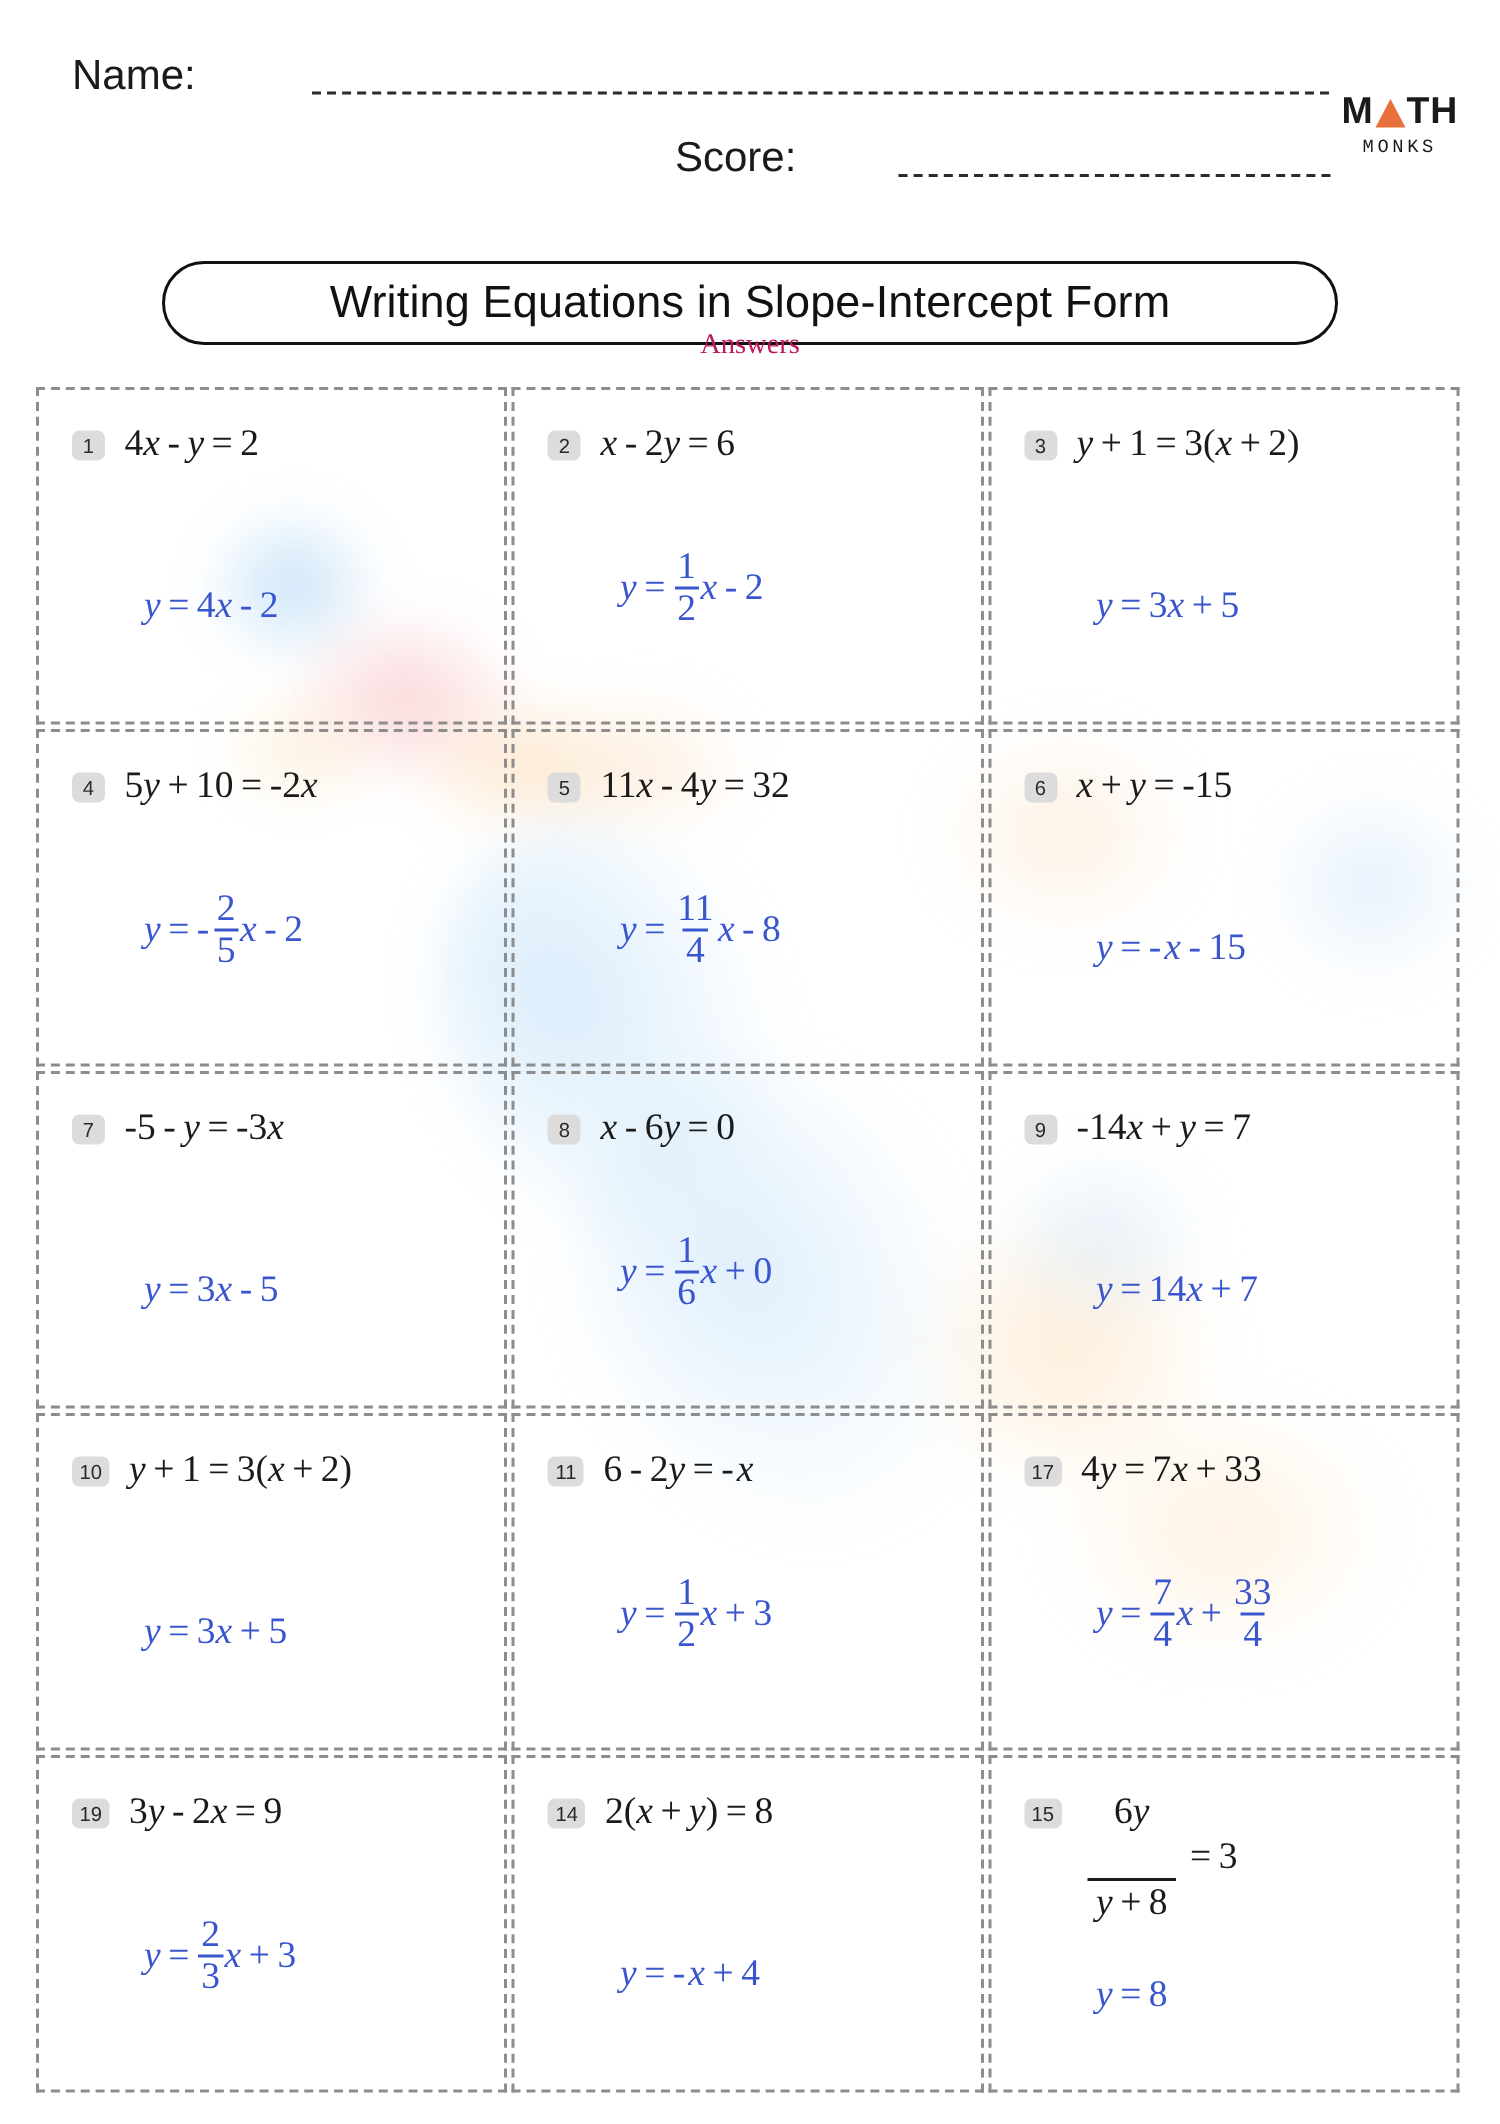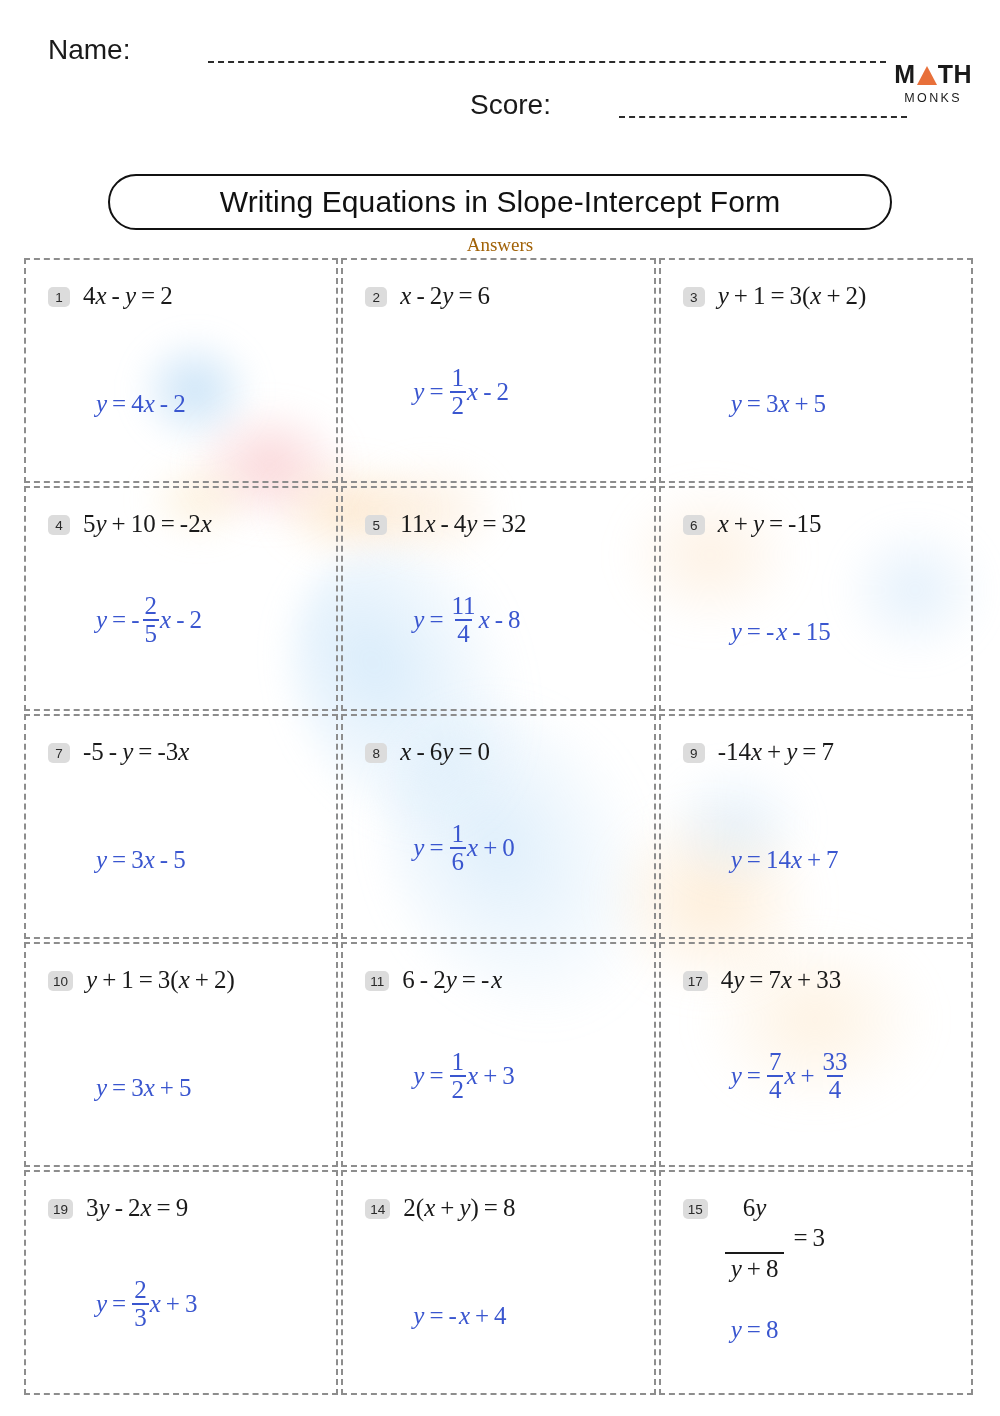--- a/index.html
+++ b/index.html
@@ -73,21 +73,21 @@
     align-self: flex-end;
     margin-bottom: 3px;
   }
 
   #row-name { left: 48px; top: 34px; }
   #row-name .dotline { width: 678px; margin-left: 78px; }
 
   #row-date { left: 48px; top: 89px; }
   #row-date .dotline { width: 295px; margin-left: 76px; }
 
-  #row-score { left: 450px; top: 89px; margin-left: 20px; }
+  #row-score { left: 450px; top: 89px; }
   #row-score .dotline { width: 288px; margin-left: 68px; }
 
   
   .logo { position: absolute; right: 28px; top: 62px; text-align: center; }
   .logo-math {
     font-size: 25px; font-weight: bold; letter-spacing: .5px;
     color: #1a1a1a; line-height: 1; display: flex; align-items: center;
     font-family: "Liberation Sans", sans-serif;
   }
   .logo-tri {
@@ -95,21 +95,21 @@
     border-left: 10px solid transparent;
     border-right: 10px solid transparent;
     border-bottom: 19px solid #e8703a;
     display: inline-block;
     margin: 0 1px;
     position: relative;
     top: 1px;
   }
   .logo-monks {
     font-size: 12.5px; letter-spacing: 2.4px; color: #1a1a1a;
-    margin-top: 4px; font-family: Liberation Sans, sans-serif;
+    margin-top: 4px; font-family: Liberation Mono, monospace;
   }
 
   
   .title-banner {
     position: absolute;
     left: 108px; top: 174px;
     width: 784px; height: 56px;
     border: 2.5px solid #111;
     border-radius: 28px;
     display: flex; align-items: center; justify-content: center;
@@ -118,25 +118,25 @@
   .title-text {
     font-size: 30px;
     color: #111;
     font-family: "Liberation Sans", sans-serif;
     letter-spacing: .1px;
     white-space: nowrap;
     text-align: right;
   }
   .answers-label {
     position: absolute;
-    left: 0; top: 234px; width: 1000px;
+    left: 0; top: 219px; width: 1000px;
     text-align: center;
     font-family: "Liberation Serif", serif;
     font-size: 19px;
-    color: #a16207;
+    color: #be185d;
   }
 
   
   .grid {
     position: absolute;
     left: 24px; top: 258px;
     width: 952px;
     display: grid;
     grid-template-columns: repeat(3, 1fr);
     grid-auto-rows: 228px;

